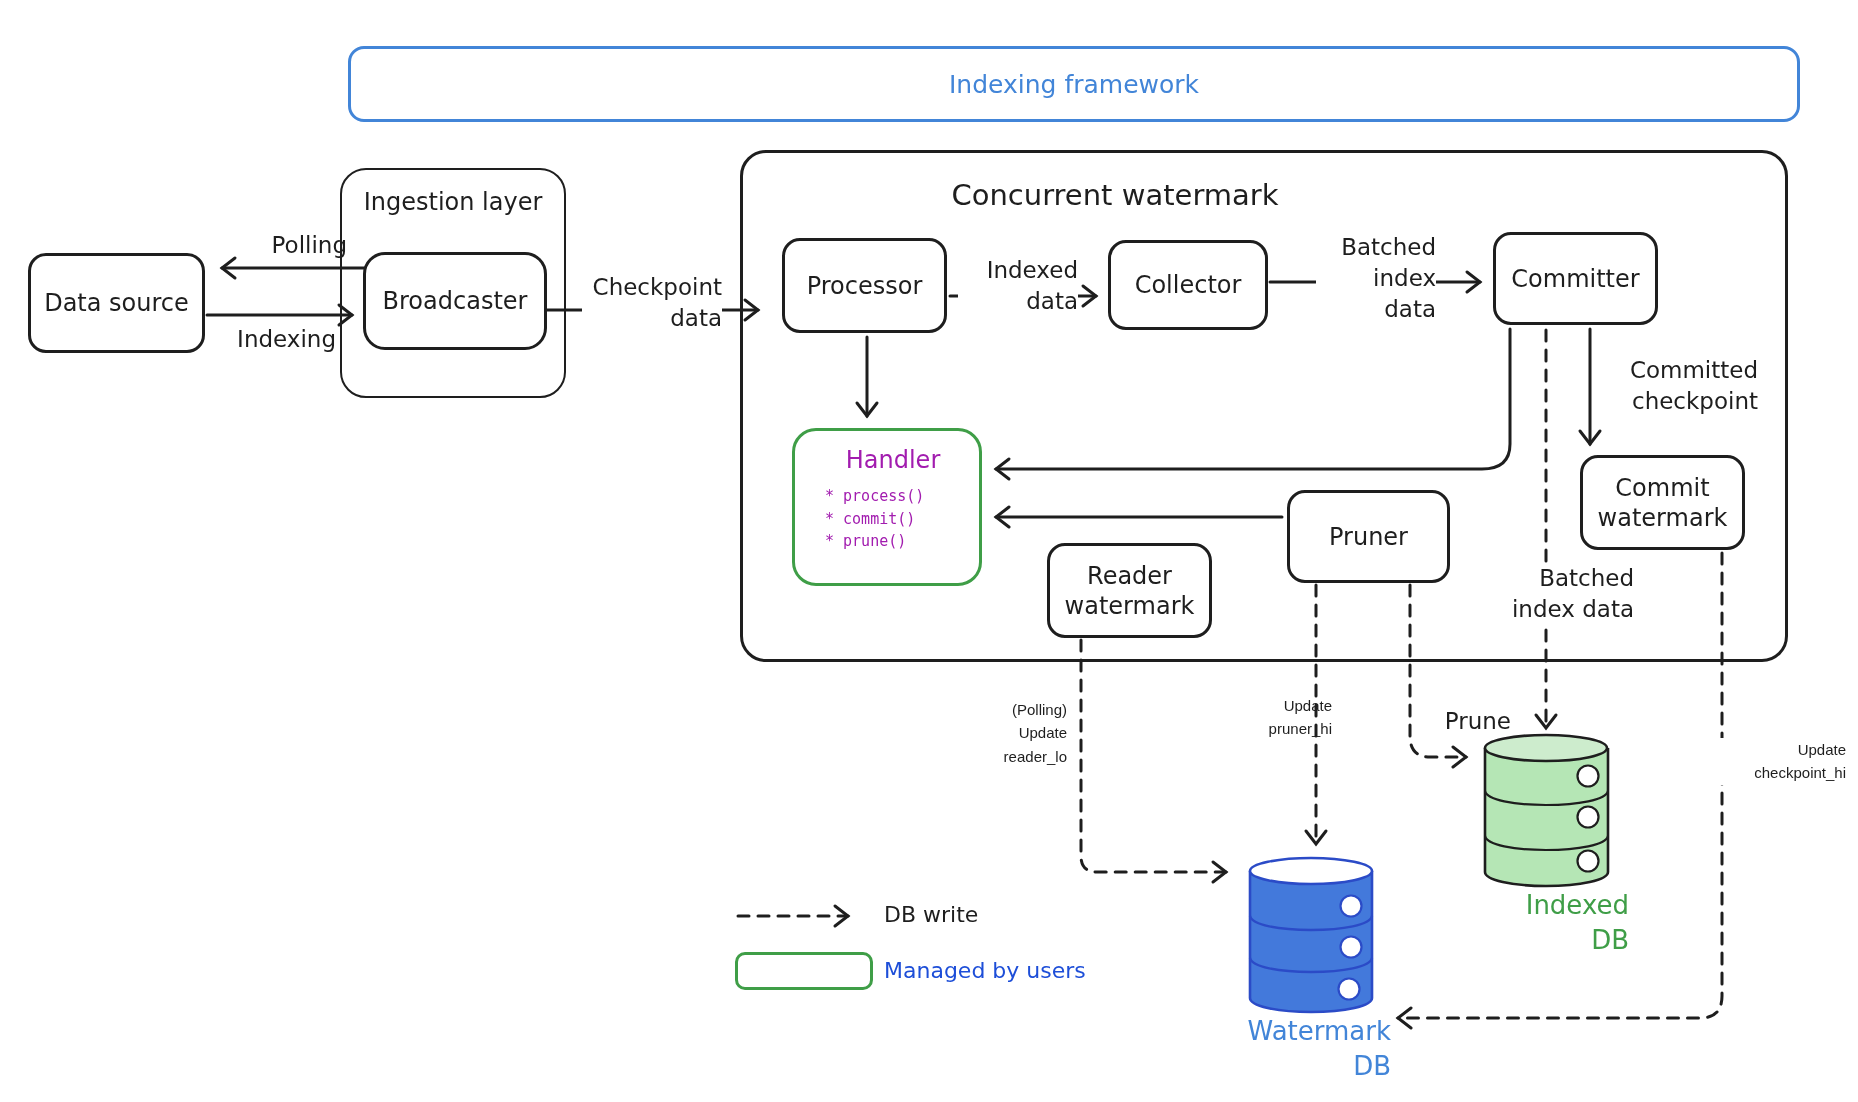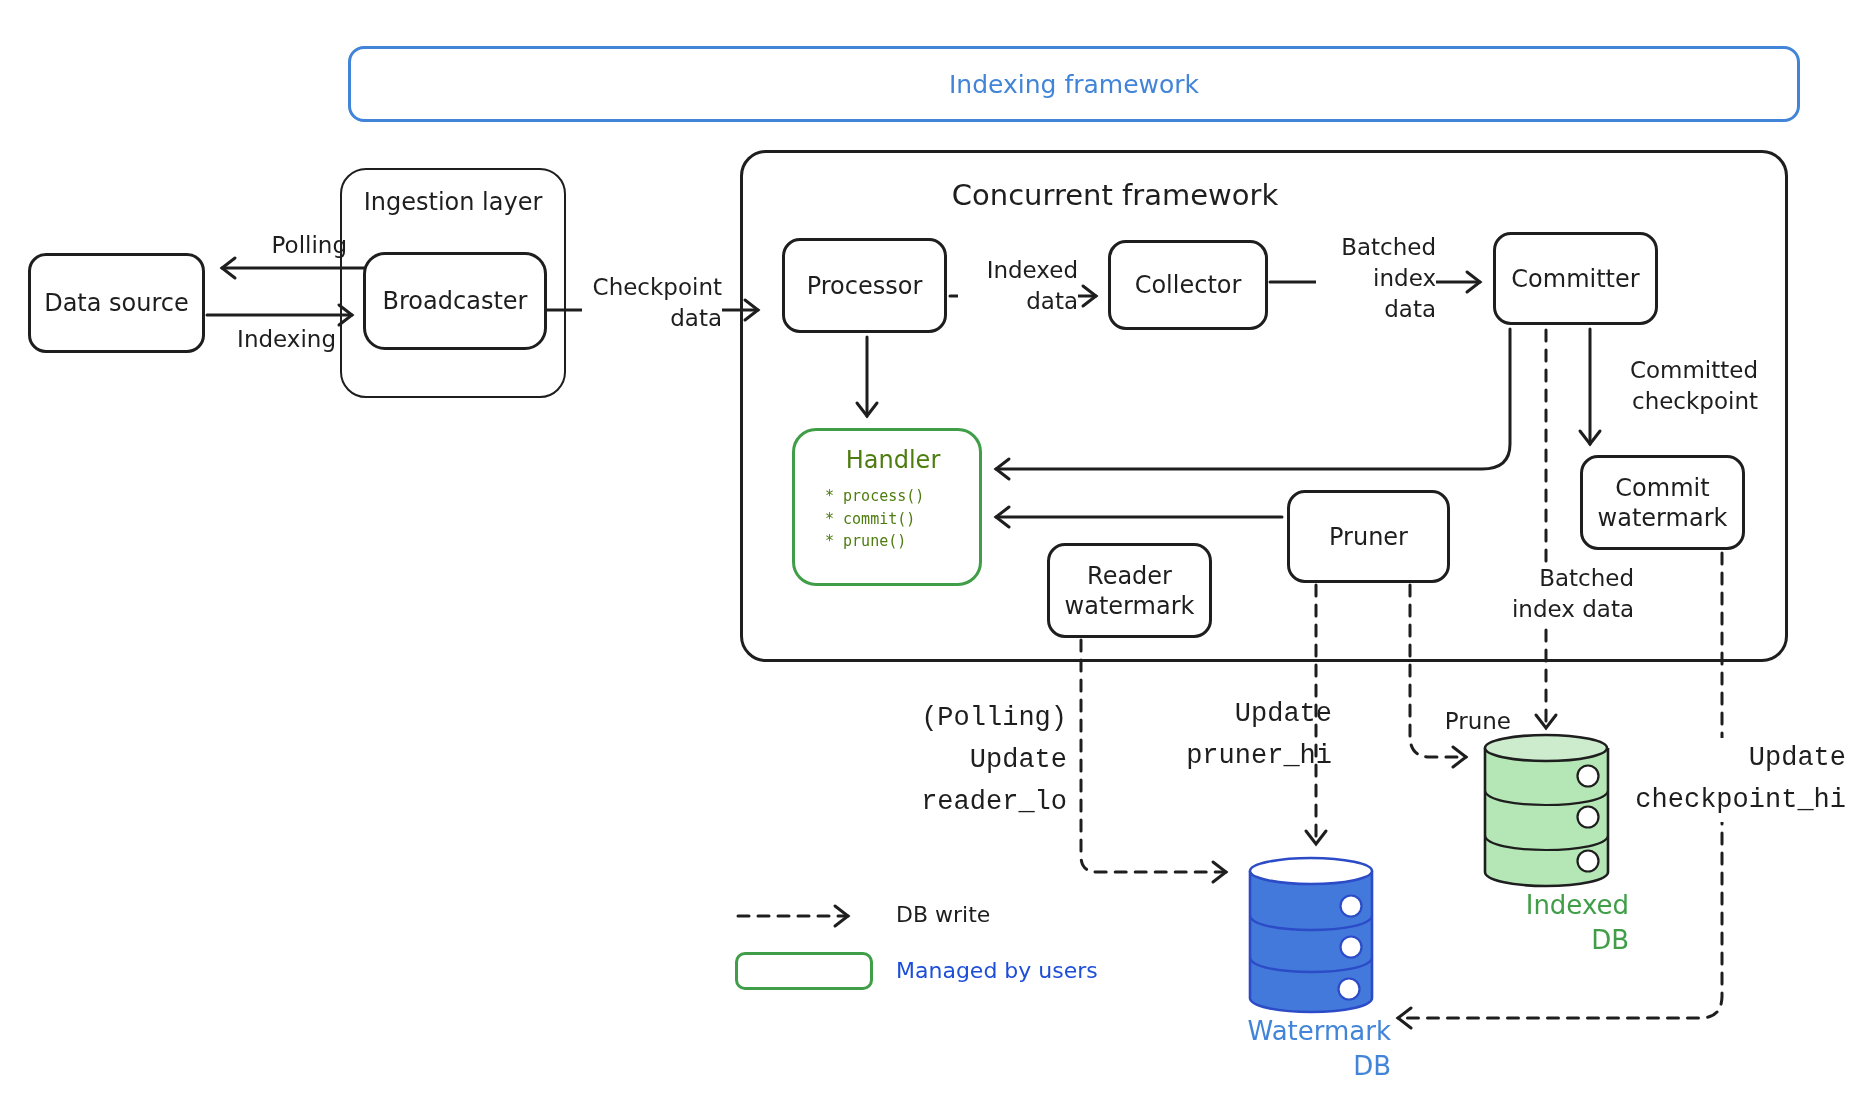--- a/index.html
+++ b/index.html
@@ -9,51 +9,51 @@
           border:3px solid #4285d8;border-radius:16px;color:#4285d8;
           display:flex;align-items:center;justify-content:center;
           font-size:25px;font-weight:500;z-index:1;box-sizing:border-box;}
   .container-box{position:absolute;border:3px solid #1e1e1e;border-radius:26px;
           z-index:1;box-sizing:border-box;background:transparent;}
   .container-label{position:absolute;text-align:center;font-size:24px;z-index:1;}
   .pipeline-title{font-size:29px;}
   .node{position:absolute;background:#fff;border:3px solid #1e1e1e;border-radius:18px;
         display:flex;align-items:center;justify-content:center;text-align:center;
         font-size:24px;line-height:1.25;z-index:3;box-sizing:border-box;white-space:pre-line;}
-  .handler{border-color:#3f9e47;border-radius:24px;color:#4d7c0f;
+  .handler{border-color:#3f9e47;border-radius:24px;color:#a21caf;
            flex-direction:column;align-items:flex-start;justify-content:flex-start;
            padding:14px 0 0 30px;}
   .handler-title{font-size:24px;align-self:center;margin-right:18px;margin-bottom:10px;}
   .handler-method{font-family:"DejaVu Sans Mono",monospace;font-size:15px;line-height:1.5;}
   .lbl{position:absolute;font-size:23px;text-align:right;white-space:pre-line;
        line-height:1.35;z-index:3;}
-  .mono{font-family:Liberation Mono, monospace;font-size:27px;line-height:1.55;}
+  .mono{font-family:Liberation Sans, sans-serif;font-size:15px;line-height:1.55;}
   .whitebg{background:#fff;}
   .blue-text{color:#4285d8;font-size:26px;font-weight:500;}
   .green-text{color:#3f9e47;font-size:26px;font-weight:500;}
   .legend-swatch{position:absolute;border:3px solid #3f9e47;border-radius:10px;
                  background:#fff;z-index:3;box-sizing:border-box;}
-  .legend-text{position:absolute;font-size:22px;text-align:left;z-index:3;margin-left:12px;}
+  .legend-text{position:absolute;font-size:22px;text-align:left;z-index:3;}
   .legend-green{color:#1d4ed8;}
   svg.wires{position:absolute;left:0;top:0;z-index:2;}
 </style>
 </head>
 <body>
 
 <div class="canvas">
 
   <div class="banner">
     <span>Indexing framework</span>
   </div>
 
   <div class="container-box" style="left:340px;top:168px;width:226px;height:230px;border-width:2.5px;"></div>
   <div class="container-label" style="left:350px;top:188px;width:206px;">Ingestion layer</div>
 
   <div class="container-box" style="left:740px;top:150px;width:1048px;height:512px;"></div>
-  <div class="container-label pipeline-title" style="left:945px;top:178px;width:340px;">Concurrent framework</div>
+  <div class="container-label pipeline-title" style="left:945px;top:178px;width:340px;">Concurrent watermark</div>
 
   <svg class="wires" width="1858" height="1102" viewBox="0 0 1858 1102">
     <defs>
       <marker id="ah" markerUnits="userSpaceOnUse" markerWidth="34" markerHeight="34" refX="16" refY="17" orient="auto">
         <path d="M3 7 L16 17 L3 27" fill="none" stroke="#1e1e1e" stroke-width="3" stroke-linecap="round"></path>
       </marker>
     </defs>
 
     <g>
       <path d="M1250 871 V998 C1250 1006 1277 1012 1311 1012 C1345 1012 1372 1006 1372 998 V871" fill="#4379db" stroke="#2b4bc7" stroke-width="2.6"></path>

